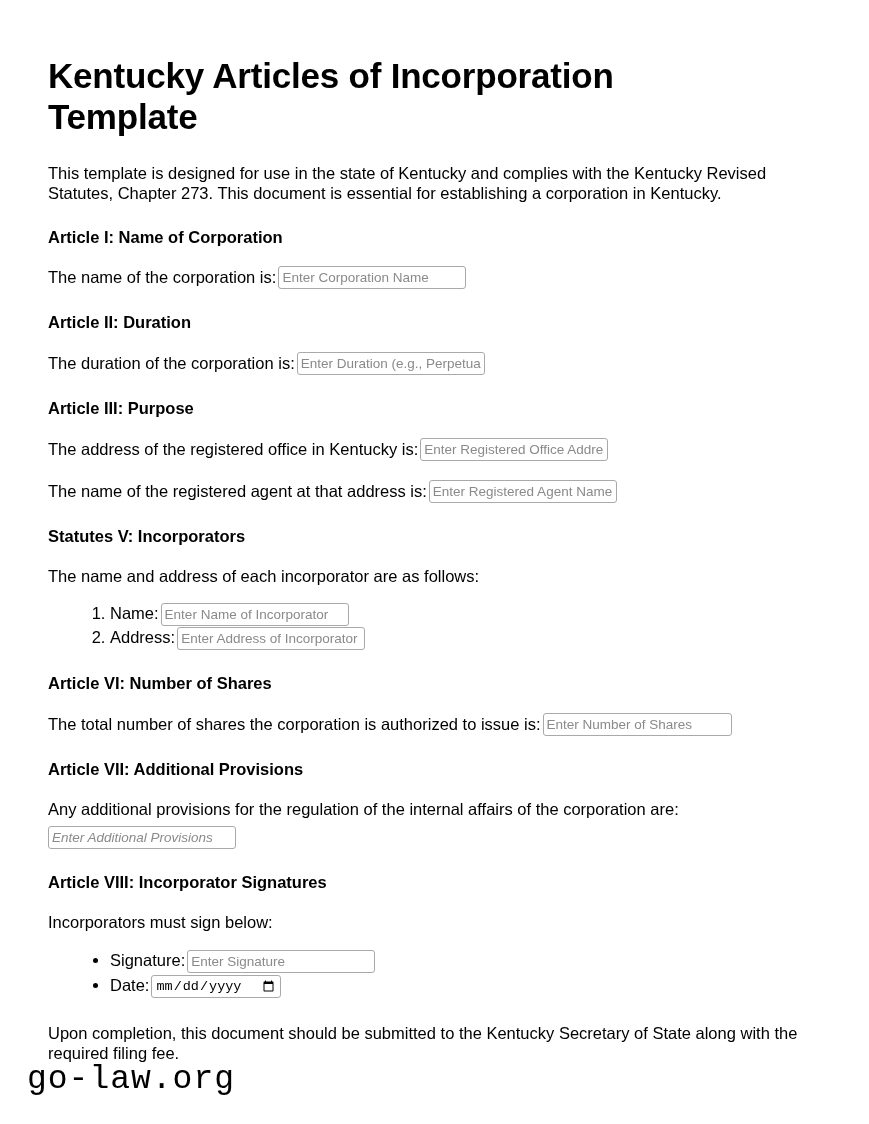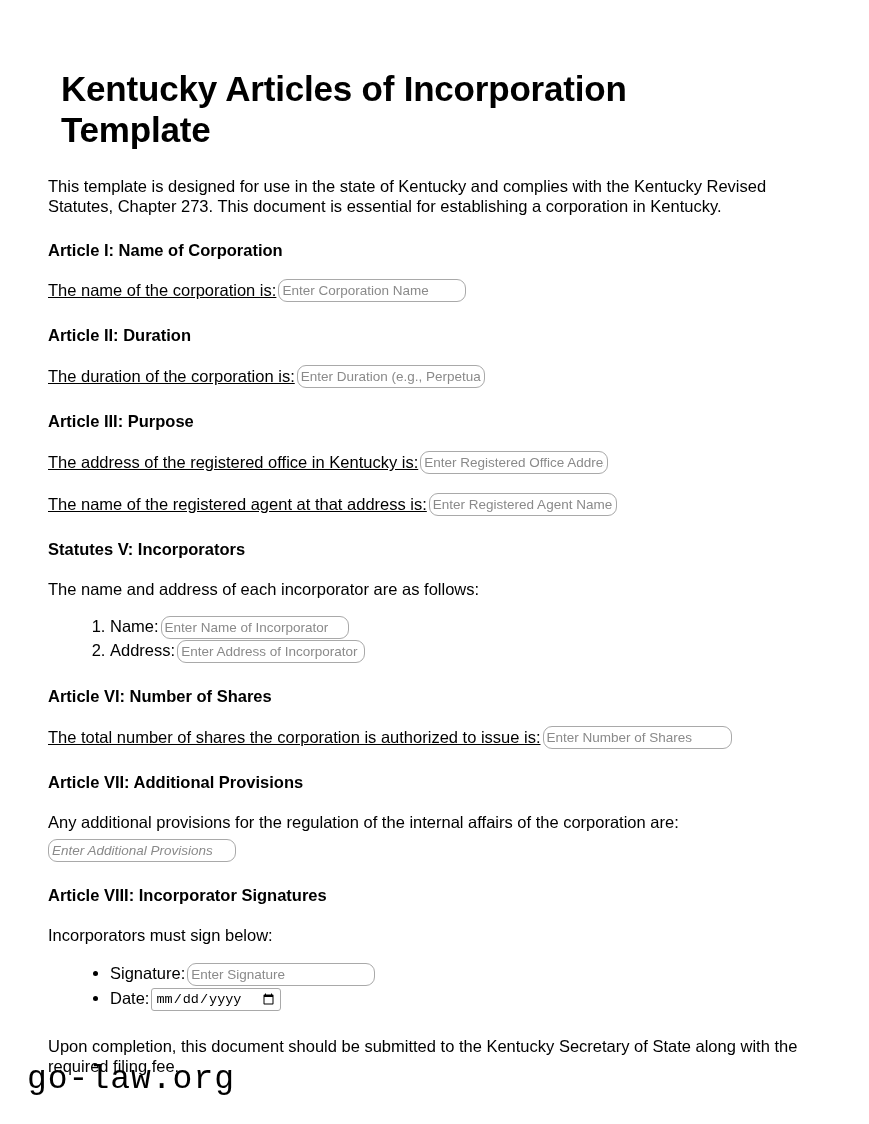--- a/index.html
+++ b/index.html
@@ -24,21 +24,21 @@
     width: 869px;
     padding: 0 48px;
     box-sizing: border-box;
   }
 
   h1.doc-title {
     font-size: 35px;
     font-weight: bold;
     line-height: 1.18;
     letter-spacing: -0.2px;
-    margin: 13px;
+    margin: 0;
     padding-top: 55px;
     max-width: 700px;
   }
 
   p.body-text {
     font-size: 16.5px;
     line-height: 1.24;
     margin: 25px 0 0 0;
     max-width: 775px;
   }
@@ -52,29 +52,28 @@
 
   p.field-line {
     font-size: 16.5px;
     line-height: 1.3;
     margin: 19px 0 0 0;
     display: block;
   }
 
   p.field-line .lbl {
     vertical-align: middle;
-    text-decoration: underline;
   }
 
   input.txt {
     font-family: "Liberation Sans", sans-serif;
     font-size: 13.5px;
     color: #000;
     border: 1px solid #a9a9a9;
-    border-radius: 9px;
+    border-radius: 3px;
     padding: 2px 3px;
     width: 180px;
     box-sizing: content-box;
     background: #fff;
     vertical-align: middle;
     margin-left: 2px;
     height: 17px;
     line-height: 17px;
     outline: none;
   }

